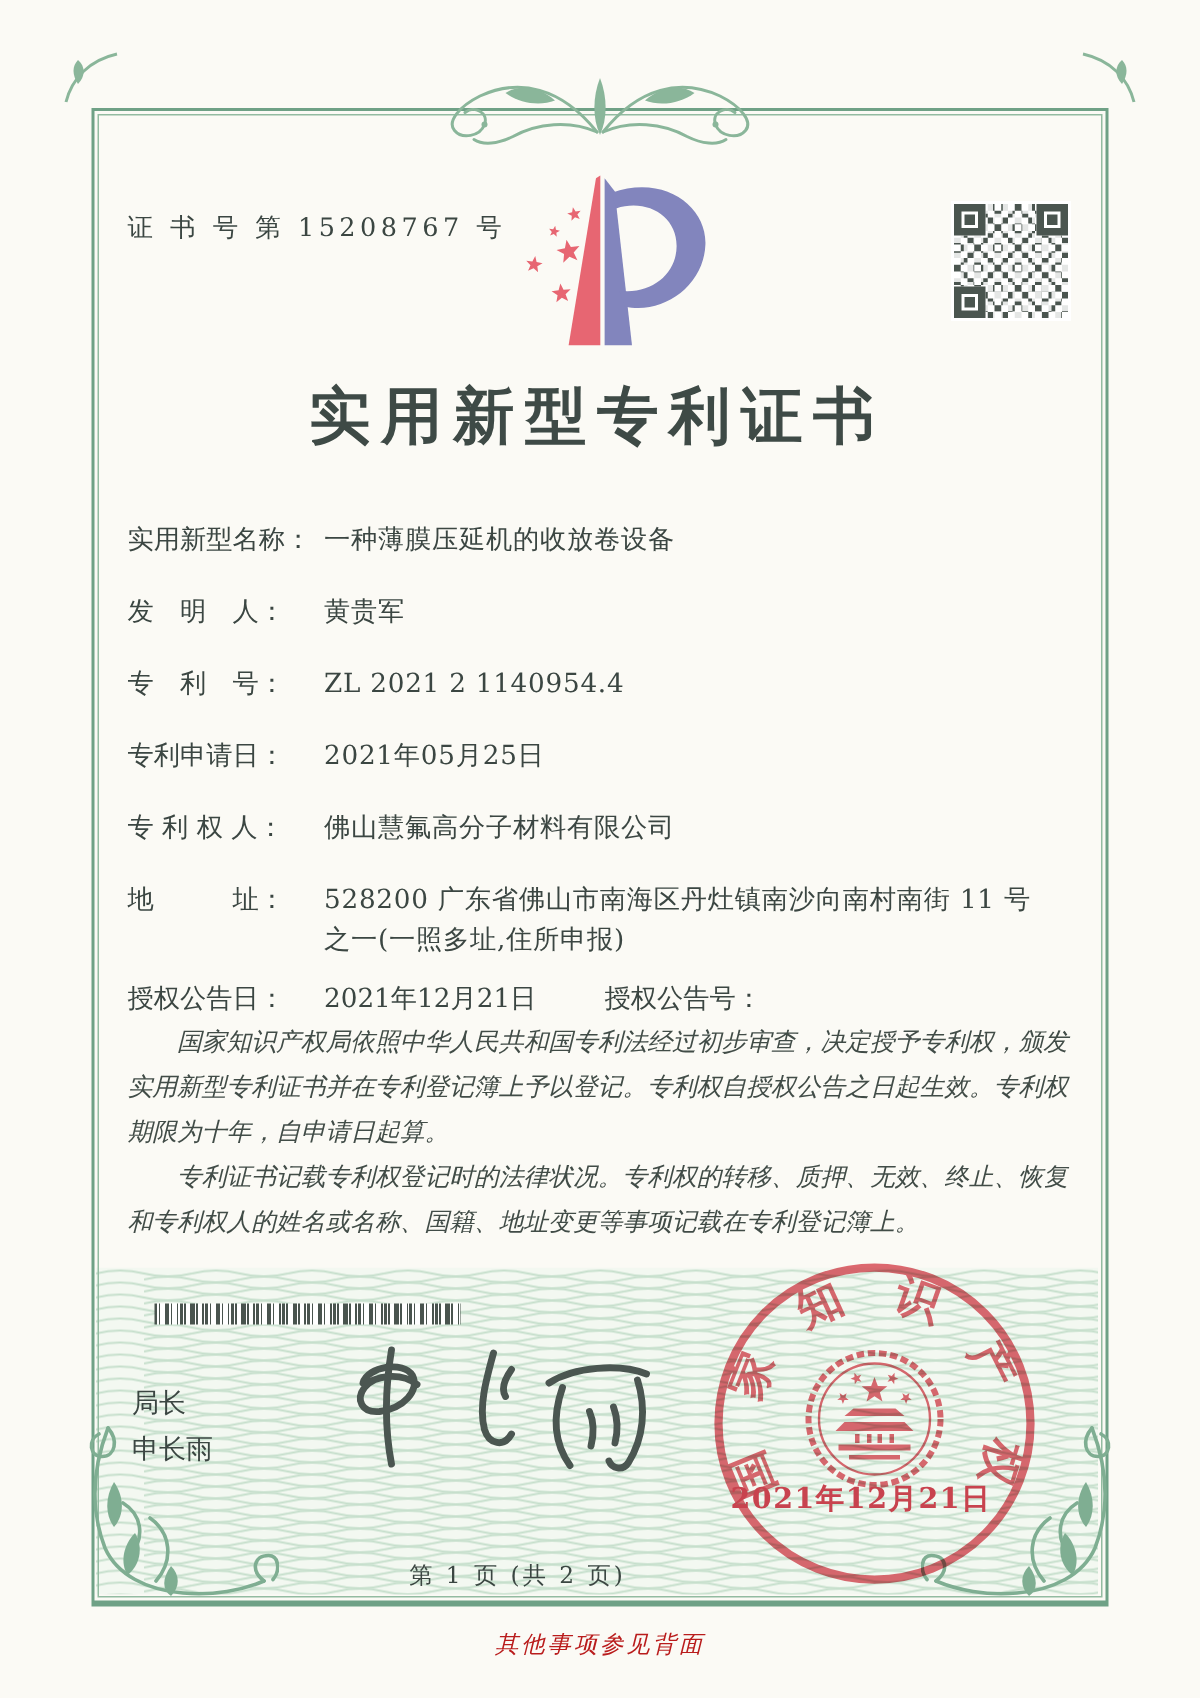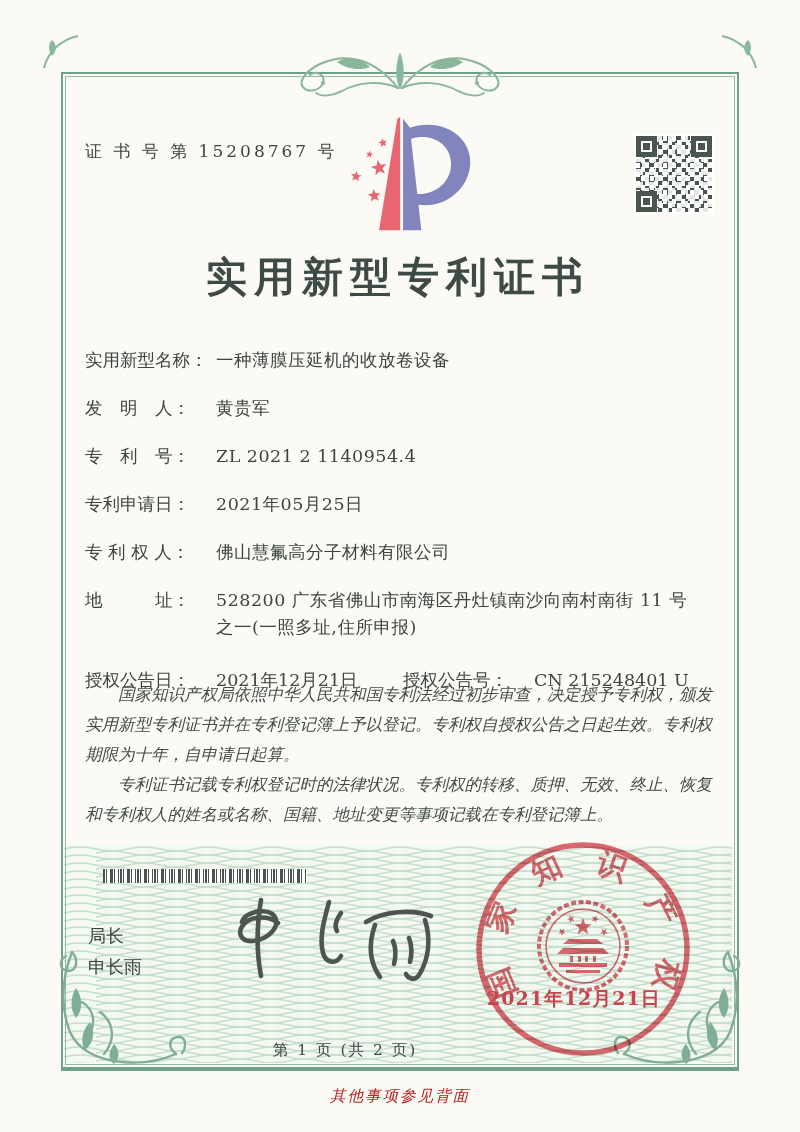--- a/index.html
+++ b/index.html
@@ -41,21 +41,21 @@
   .qr-f-tl{left:2px;top:2px;}
   .qr-f-tr{right:2px;top:2px;}
   .qr-f-bl{left:2px;bottom:2px;}
   .title{
     position:absolute;left:61px;top:250px;width:674px;text-align:center;
     font-size:41px;font-weight:600;letter-spacing:7px;color:#3e4a46;
   }
   
   .fields{position:absolute;left:85px;top:347px;width:636px;font-size:17.5px;}
   .frow{display:flex;line-height:27px;margin-bottom:21px;}
-  .frow.address{margin-bottom:26px;}
+  .frow.address{margin-bottom:12px;}
   .flabel{flex:0 0 131px;white-space:pre;}
   .fvalue{flex:1 1 auto;max-width:488px;letter-spacing:.5px;}
   .grant-row{display:flex;line-height:27px;}
   .grant-left{flex:0 0 318px;display:flex;}
   .grant-right{display:flex;justify-content:flex-end;}
   
   .paragraphs{
     position:absolute;left:85px;top:680px;width:636px;
     font-size:16.5px;line-height:1.82;font-style:italic;color:#414c47;
   }
@@ -209,21 +209,20 @@
       <span class="flabel">地　　　址：</span>
       <span class="fvalue">528200 广东省佛山市南海区丹灶镇南沙向南村南街 11 号之一(一照多址,住所申报)</span>
     </div>
     <div class="grant-row">
       <span class="grant-left">
         <span class="flabel">授权公告日：</span>
         <span>2021年12月21日</span>
       </span>
       <span class="grant-right">
         <span class="flabel">授权公告号：</span>
-        <span>CN 215248401 U</span>
       </span>
     </div>
   </div>
 
   <div class="paragraphs">
     <p>国家知识产权局依照中华人民共和国专利法经过初步审查，决定授予专利权，颁发实用新型专利证书并在专利登记簿上予以登记。专利权自授权公告之日起生效。专利权期限为十年，自申请日起算。</p>
     <p>专利证书记载专利权登记时的法律状况。专利权的转移、质押、无效、终止、恢复和专利权人的姓名或名称、国籍、地址变更等事项记载在专利登记簿上。</p>
   </div>
 
   <div class="barcode"></div>

